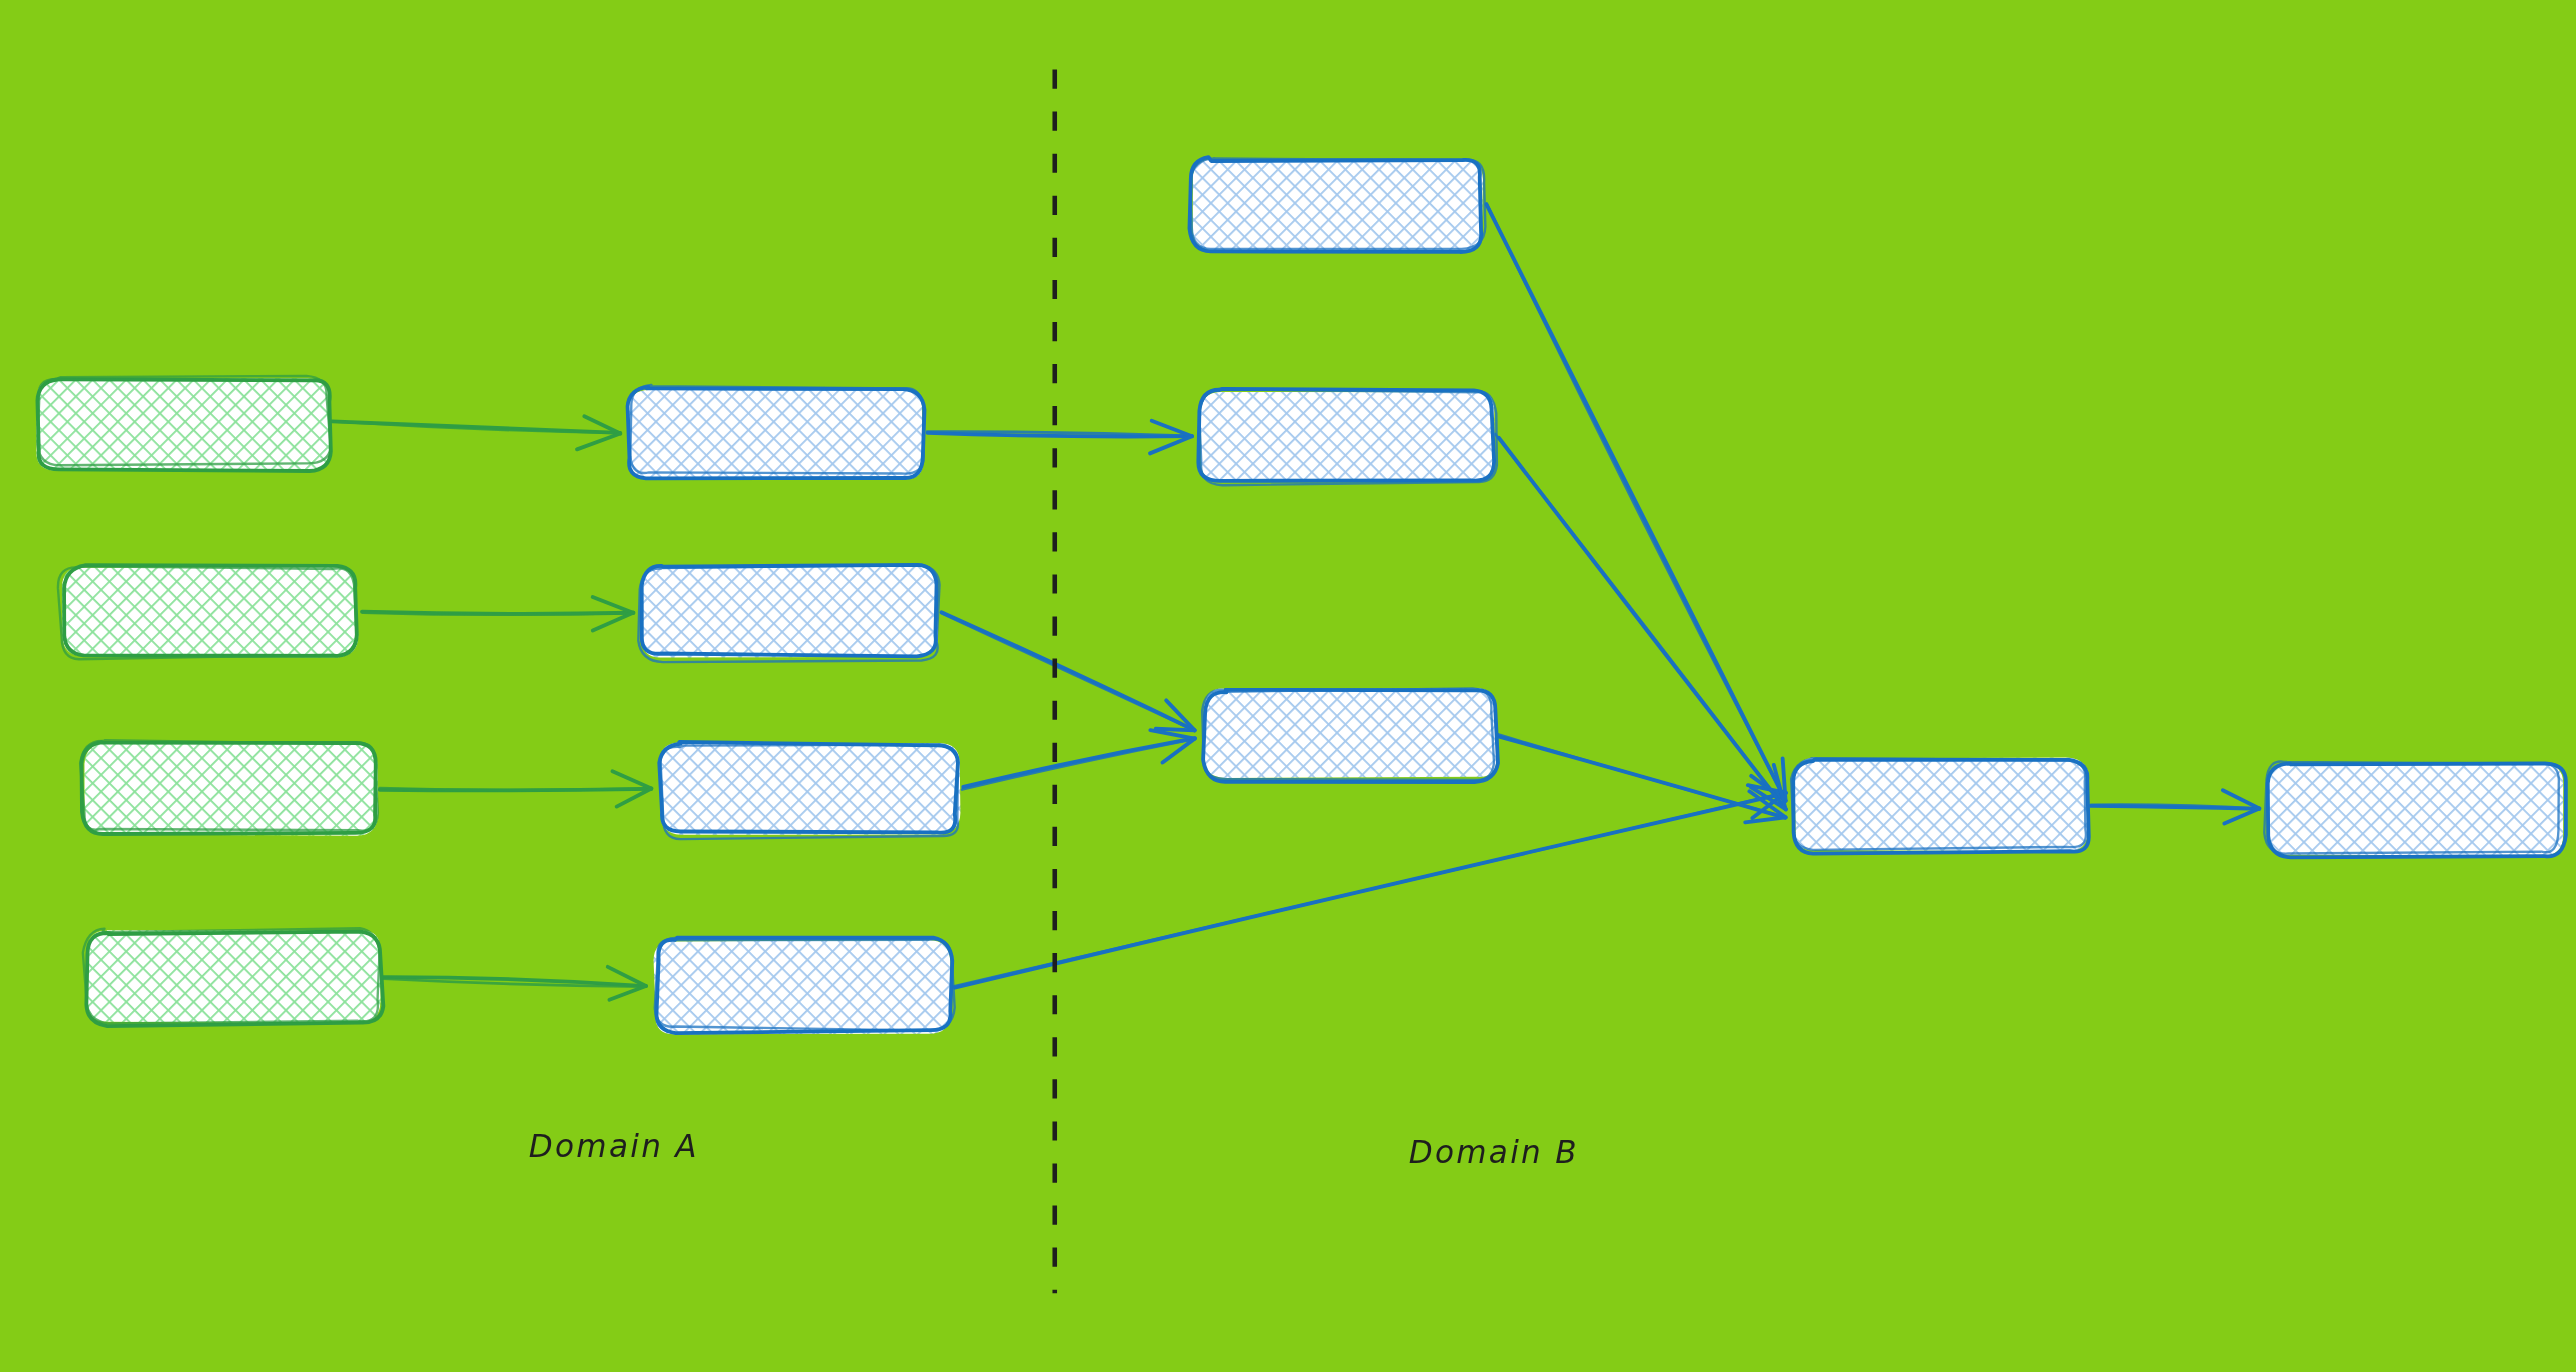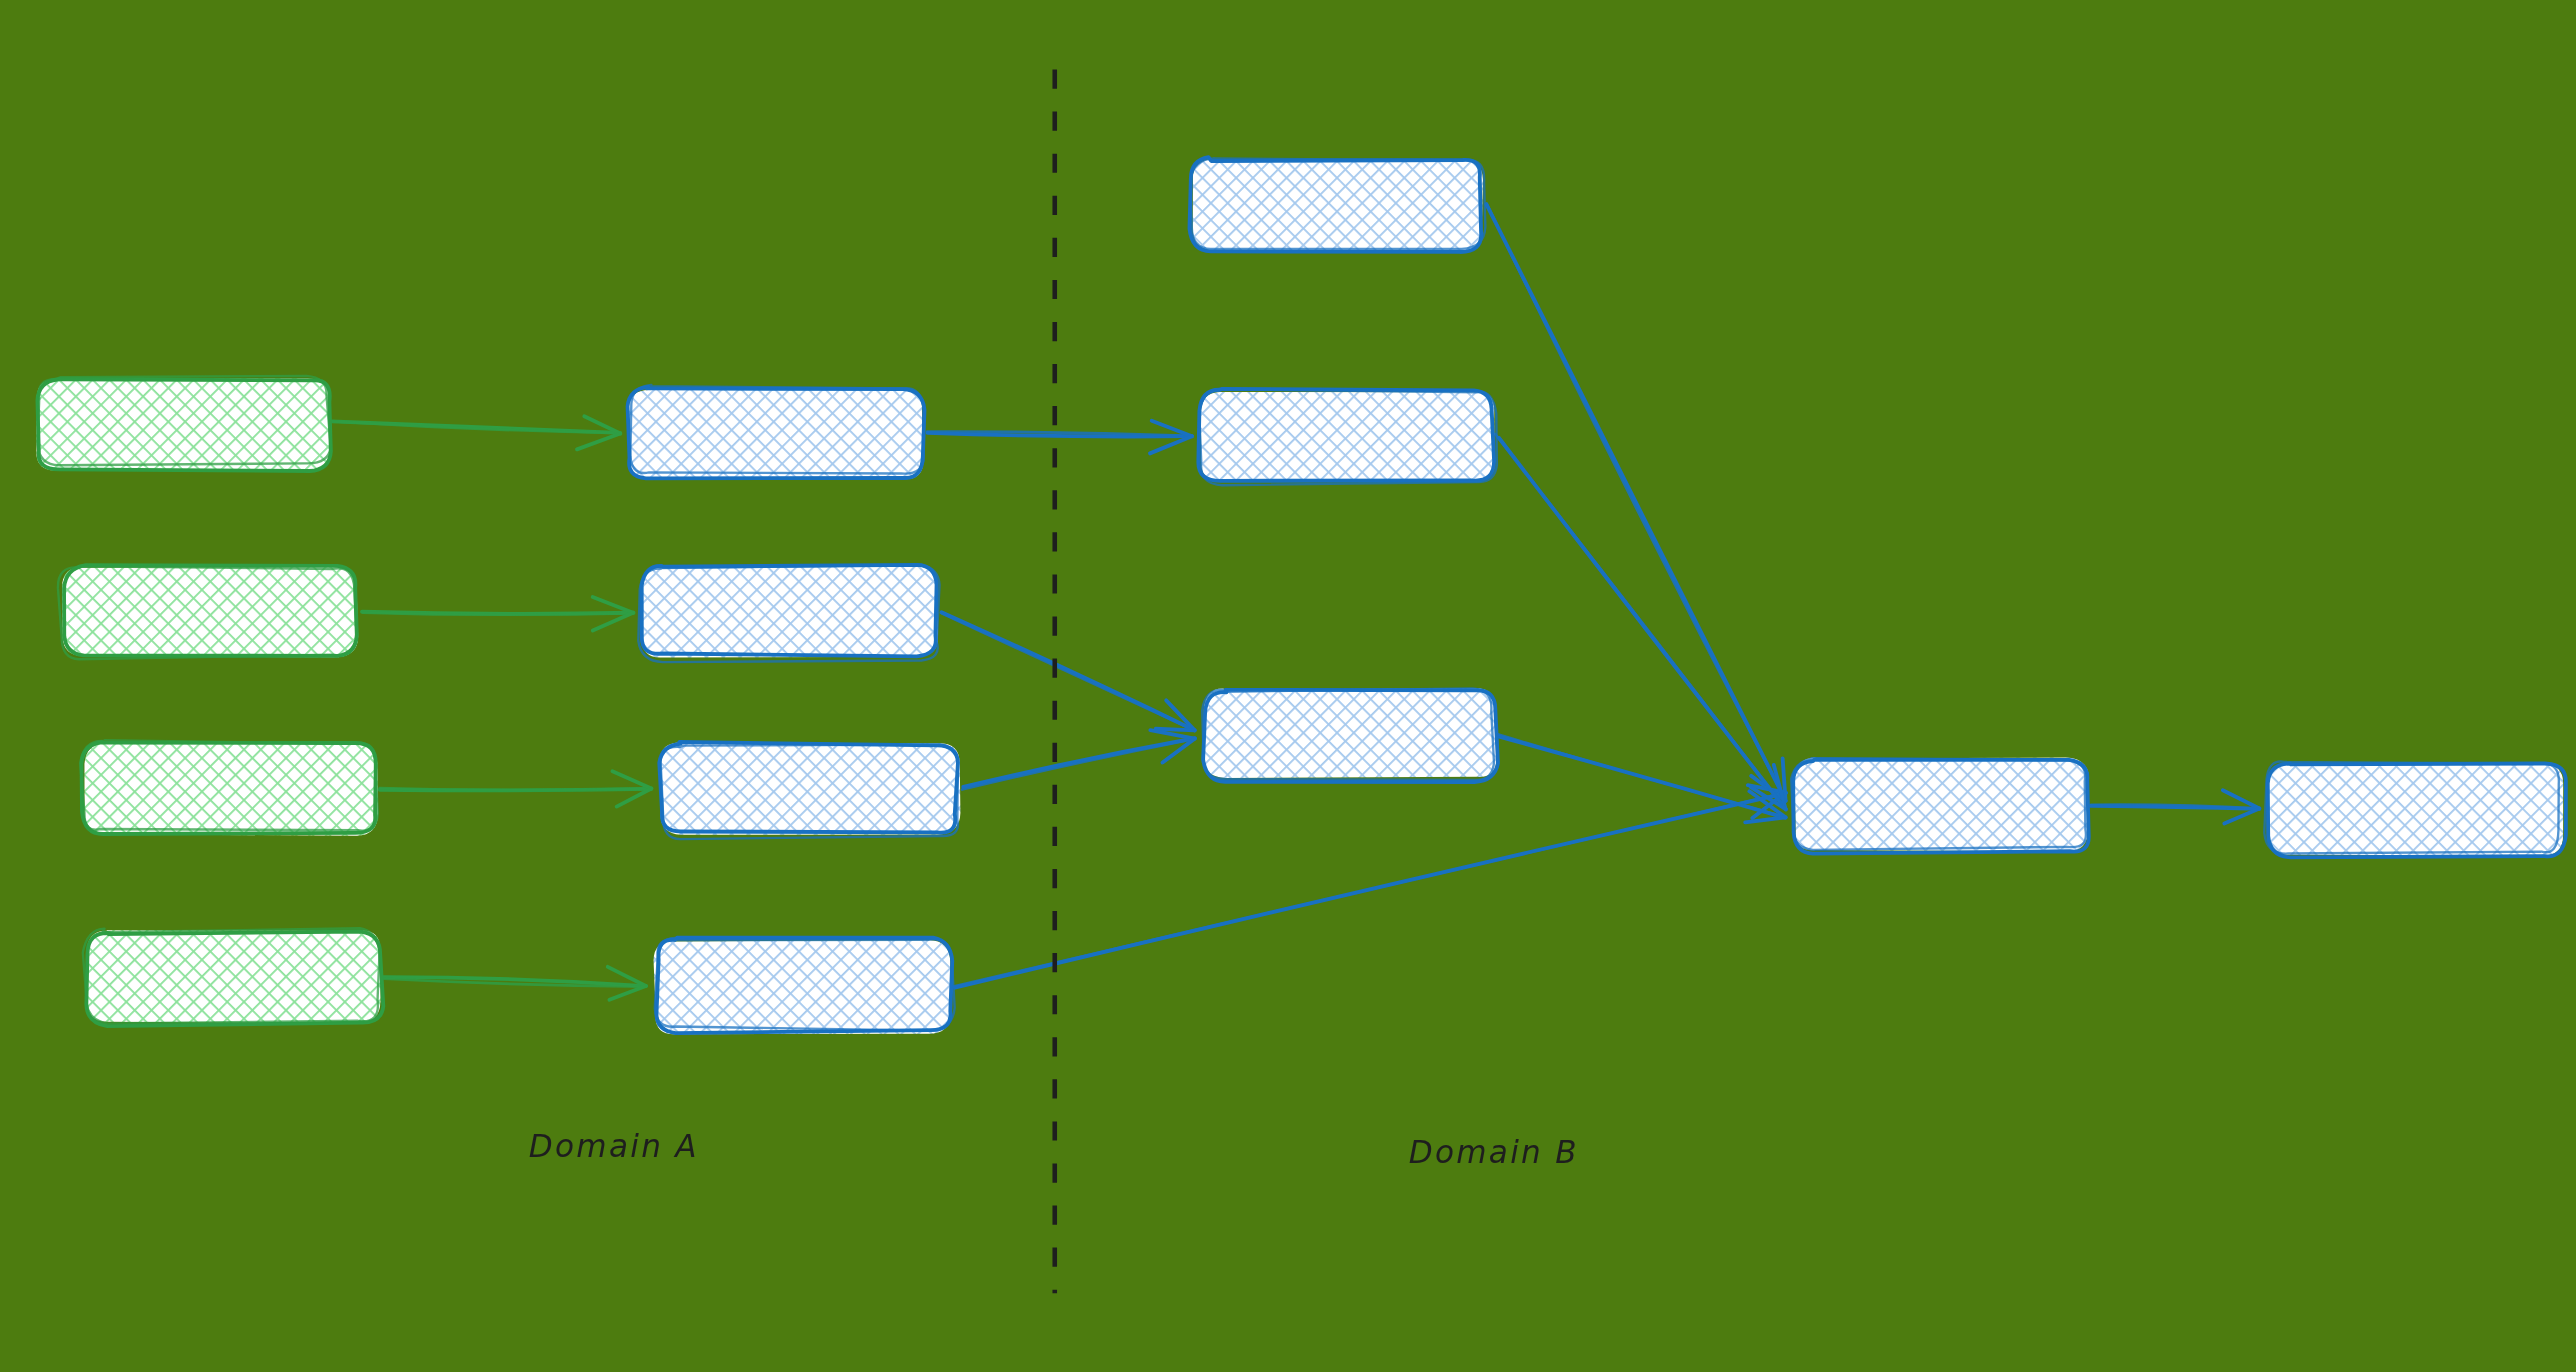--- a/index.html
+++ b/index.html
@@ -8,21 +8,21 @@
     padding: 0;
     background: #ffffff;
   }
   body {
     font-family: "DejaVu Sans", sans-serif;
   }
   #canvas-root {
     position: relative;
     width: 2576px;
     height: 1372px;
-    background: #4d7c0f;
+    background: #84cc16;
     overflow: hidden;
   }
   #diagram-svg {
     position: absolute;
     top: 0;
     left: 0;
     width: 2576px;
     height: 1372px;
     display: block;
   }

